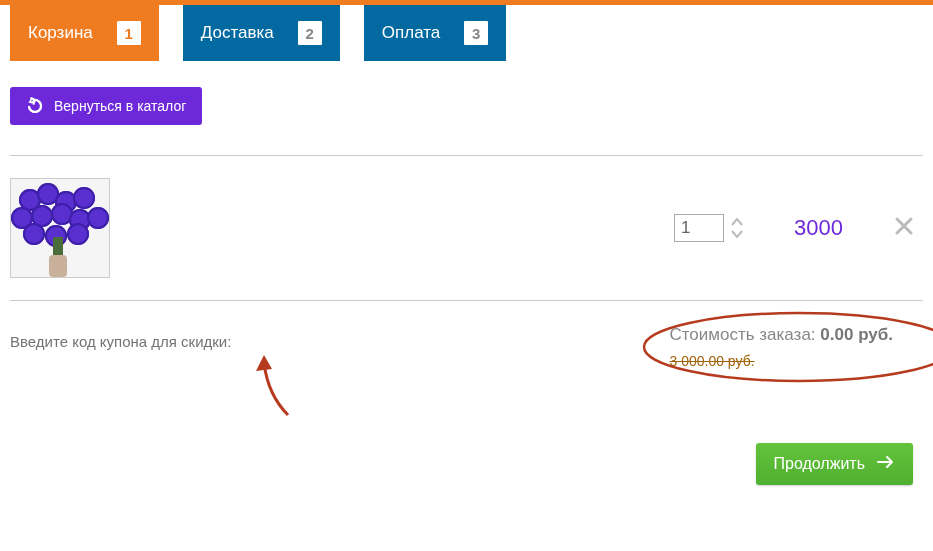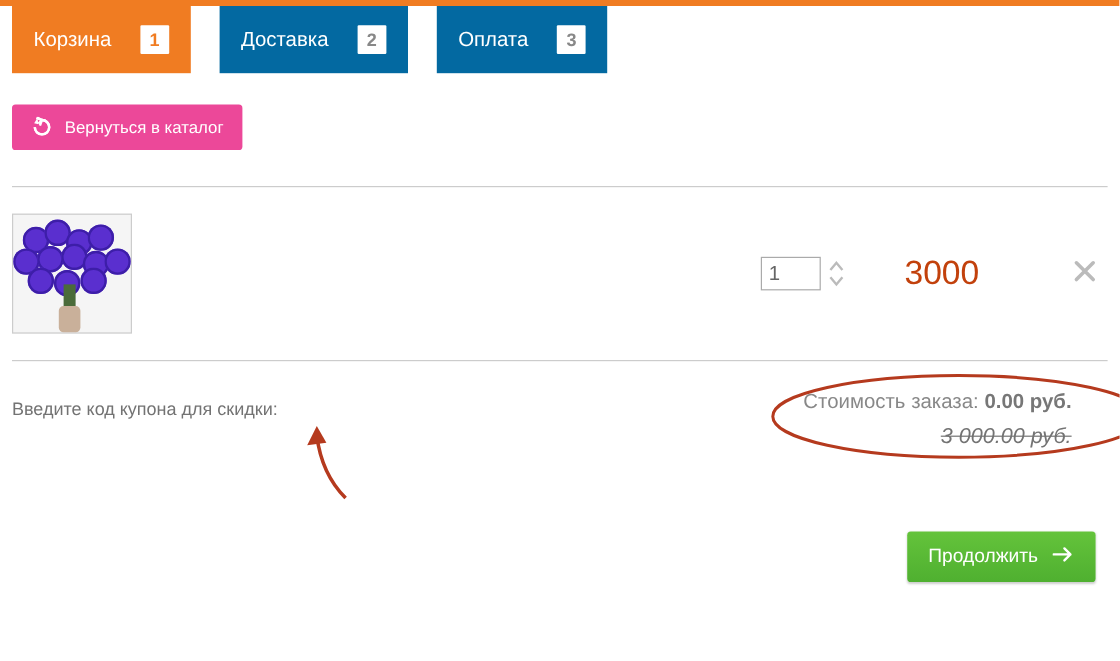--- a/index.html
+++ b/index.html
@@ -7,56 +7,56 @@
     
     .top-bar { height: 5px; background: #f07c22; }
     
     .tabs { display: flex; gap: 24px; padding: 0 10px; }
     .tab { display: flex; align-items: center; padding: 16px 18px; background: #0369a1; color: #fff; font-size: 17px; cursor: pointer; }
     .tab.active { background: #f07c22; }
     .tab-num { display: inline-flex; align-items: center; justify-content: center; width: 24px; height: 24px; background: #fff; color: #888; margin-left: 24px; font-size: 15px; font-weight: bold; border-radius: 1px; }
     .tab.active .tab-num { color: #f07c22; }
     
     .back-section { padding: 26px 10px 18px; }
-    .back-btn { display: inline-flex; align-items: center; background: #ec4899; color: #fff; border: none; padding: 10px 16px; font-size: 14px; border-radius: 3px; cursor: pointer; }
+    .back-btn { display: inline-flex; align-items: center; background: #6d28d9; color: #fff; border: none; padding: 10px 16px; font-size: 14px; border-radius: 3px; cursor: pointer; }
     .back-btn svg { margin-right: 10px; }
     
     .divider { height: 1px; background: #ccc; margin: 12px 10px; }
     
     .cart-row { display: flex; align-items: center; padding: 10px; }
     .product-img { width: 100px; height: 100px; border: 1px solid #ccc; flex-shrink: 0; position: relative; background: #f5f5f5; overflow: hidden; }
     .bouquet { position:absolute; inset:0; }
     .hand { position:absolute; bottom:0; left:38px; width:18px; height:22px; background:#c9b09a; border-radius:4px; }
     .stems { position:absolute; bottom:10px; left:42px; width:10px; height:30px; background:#4a6b3a; }
     .flower { position:absolute; width:22px; height:22px; background:#5a2fcf; border-radius:50% 50% 50% 50%; box-shadow: inset 0 0 0 2px #3d1ea8; }
     .flower.f1{top:10px;left:8px;} .flower.f2{top:4px;left:26px;} .flower.f3{top:12px;left:44px;}
     .flower.f4{top:8px;left:62px;} .flower.f5{top:28px;left:0px;} .flower.f6{top:26px;left:20px;}
     .flower.f7{top:24px;left:40px;} .flower.f8{top:30px;left:58px;} .flower.f9{top:28px;left:76px;}
     .flower.f10{top:44px;left:12px;} .flower.f11{top:46px;left:34px;} .flower.f12{top:44px;left:56px;}
     
     .spacer { flex: 1; }
     .qty-block { display:flex; align-items:center; margin-right:50px; }
     .qty-input { width: 50px; height: 28px; border: 1px solid #aaa; font-size: 17px; padding: 0 6px; color:#666; }
     .stepper { display:flex; flex-direction:column; margin-left:6px; }
     .stepper svg { cursor:pointer; display:block; }
-    .price { font-size: 28px; color: #c2410c; margin-right: 77px; }
+    .price { font-size: 22px; color: #6d28d9; margin-right: 50px; }
     .remove { cursor: pointer; margin-right: 8px; }
     
     .coupon-row { display:flex; align-items:flex-start; padding: 18px 10px 0; position:relative; }
     .coupon-label { font-size: 15px; color: #737373; margin-right: 6px; padding-top:2px; }
     .coupon-input { width: 128px; height: 24px; border: 1px solid #aaa; padding: 0 6px; font-size: 14px; color:#555; }
     
     .arrow-annot { position:absolute; left:248px; top:42px; pointer-events:none; }
     
-    .totals { position:absolute; right: 40px; top: 8px; text-align:right; }
+    .totals { position:absolute; right: 40px; top: 8px; }
     .oval-wrap { position:relative; padding: 4px 0; }
     .oval-annot { position:absolute; left:-30px; top:-14px; pointer-events:none; }
     .total-line { font-size: 17px; color:#888; }
     .total-line b { color:#777; font-weight:bold; }
-    .old-price { font-size: 18px; color:#737373; text-decoration: line-through; margin-top: 8px; font-style: italic; }
+    .old-price { font-size: 14px; color:#a16207; text-decoration: line-through; margin-top: 8px; }
     
     .continue-row { display:flex; justify-content:flex-end; padding: 40px 20px 50px; }
     .continue-btn { display:inline-flex; align-items:flex-start; background: linear-gradient(#64c33b, #4fb030); color:#fff; border:none; padding: 12px 18px; font-size:16px; border-radius:3px; cursor:pointer; box-shadow: 0 1px 2px rgba(0,0,0,.2); }
     .continue-btn svg { margin-left:12px; }
     
     .coupon-section { position:relative; min-height: 90px; }
   </style>
 </head>
 <body>
 

